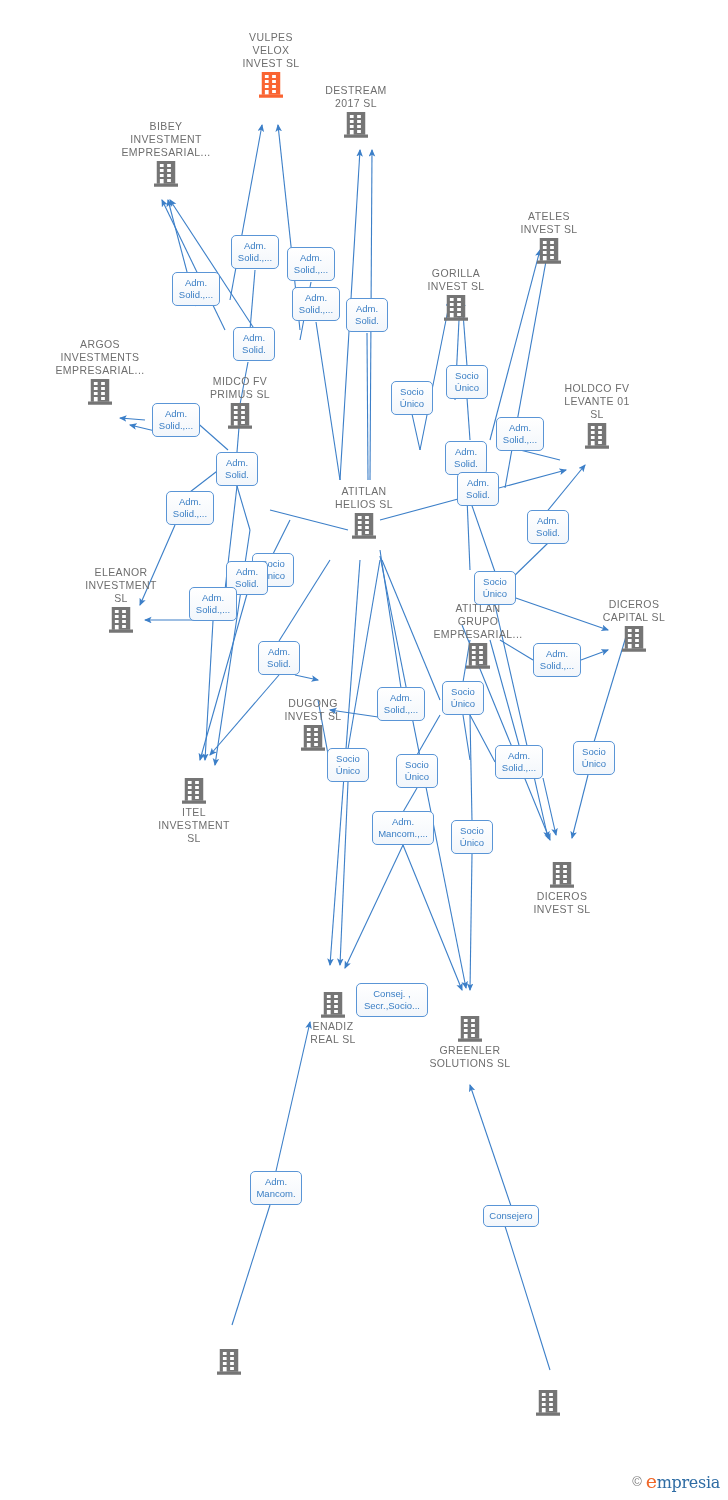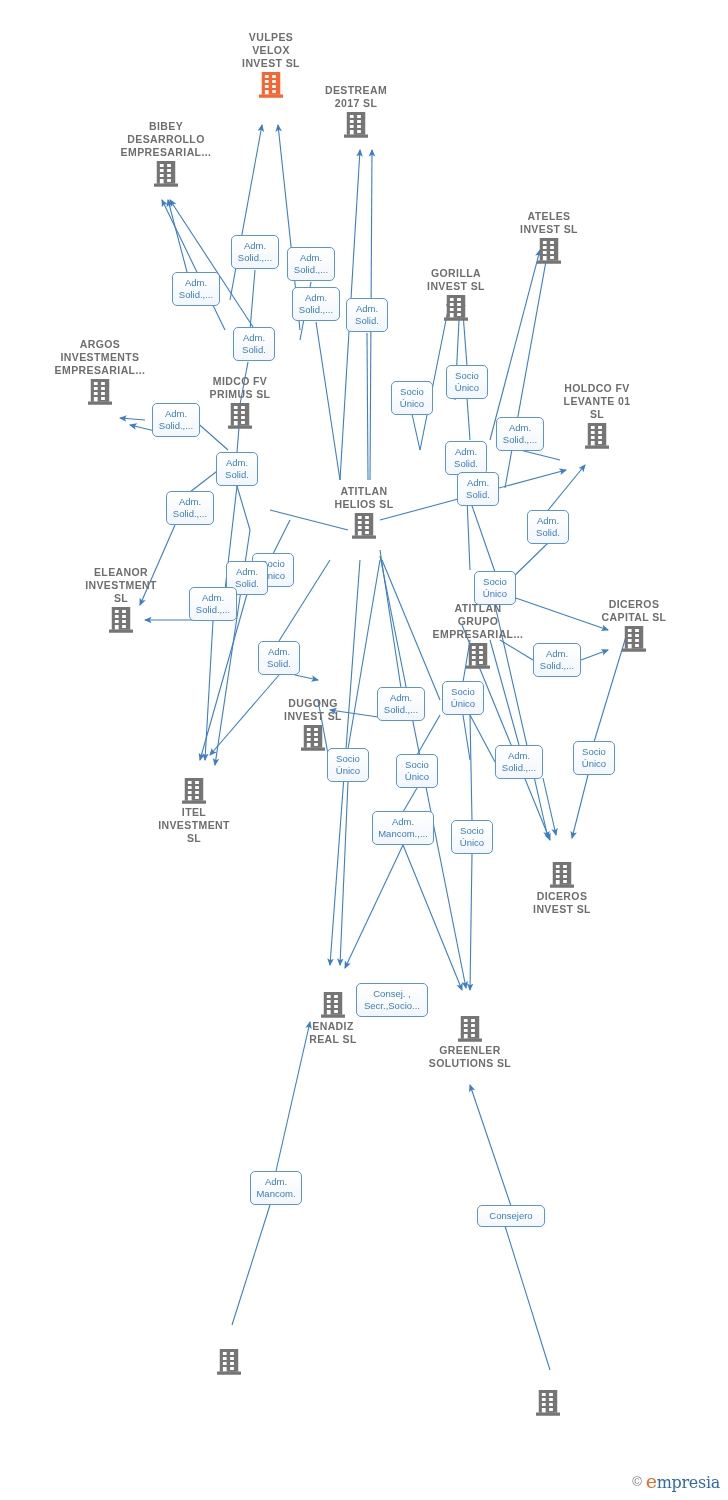--- a/index.html
+++ b/index.html
@@ -32,21 +32,21 @@
     transform: translate(-50%, 0);
     text-align: center;
     width: 150px;
   }
   .node-label {
     font-size: 10.5px;
     line-height: 13px;
     color: #6e6e6e;
     letter-spacing: 0.4px;
     white-space: pre-line;
-    font-weight: 700;
+    font-weight: 400;
   }
   .node-icon {
     display: block;
     margin: 0 auto;
   }
   .node.below .node-icon { margin-top: 1px; }
   .node.above .node-label { margin-top: 1px; }
 
   .rel {
     position: absolute;
@@ -181,21 +181,21 @@
         <div class="node-label">DESTREAM
 2017  SL</div>
         <svg class="node-icon" width="30" height="30" viewBox="0 0 24 24">
           <path fill="#757575" d="M4.6 1.6h14.8v18.2H4.6z"></path>
           <path fill="#fff" d="M7.1 3.9h3v2.4h-3zm5.8 0h3v2.4h-3zM7.1 7.9h3v2.4h-3zm5.8 0h3v2.4h-3zM7.1 11.9h3v2.4h-3zm5.8 0h3v2.4h-3zM7.1 15.9h3v3.9h-3zm5.8 0h3v2.4h-3z"></path>
           <path fill="#757575" d="M2.4 19.6h19.2v2.6H2.4z"></path>
         </svg>
       </div>
       <div class="node above" style="left: 166px; top: 119px;">
         <div class="node-label">BIBEY
-DESARROLLO
+INVESTMENT
 EMPRESARIAL...</div>
         <svg class="node-icon" width="30" height="30" viewBox="0 0 24 24">
           <path fill="#757575" d="M4.6 1.6h14.8v18.2H4.6z"></path>
           <path fill="#fff" d="M7.1 3.9h3v2.4h-3zm5.8 0h3v2.4h-3zM7.1 7.9h3v2.4h-3zm5.8 0h3v2.4h-3zM7.1 11.9h3v2.4h-3zm5.8 0h3v2.4h-3zM7.1 15.9h3v3.9h-3zm5.8 0h3v2.4h-3z"></path>
           <path fill="#757575" d="M2.4 19.6h19.2v2.6H2.4z"></path>
         </svg>
       </div>
       <div class="node above" style="left: 549px; top: 209px;">
         <div class="node-label">ATELES
 INVEST  SL</div>
@@ -398,20 +398,20 @@
       <div class="rel" style="left: 594px; top: 758px; width: 42px;">Socio
 Único</div>
       <div class="rel" style="left: 403px; top: 828px; width: 62px;">Adm.
 Mancom.,...</div>
       <div class="rel" style="left: 472px; top: 837px; width: 42px;">Socio
 Único</div>
       <div class="rel" style="left: 392px; top: 1000px; width: 72px;">Consej. ,
 Secr.,Socio...</div>
       <div class="rel" style="left: 276px; top: 1188px; width: 52px;">Adm.
 Mancom.</div>
-      <div class="rel" style="left: 511px; top: 1216px; width: 68px;">Consejero</div>
+      <div class="rel" style="left: 511px; top: 1216px; width: 56px;">Consejero</div>
     </div>
 </div>
 
 <div class="watermark">
   <span class="wm-c">©</span>
   <span class="wm-text"><span class="wm-e">e</span><span>mpresia</span></span>
 </div>
 
 </body></html>

